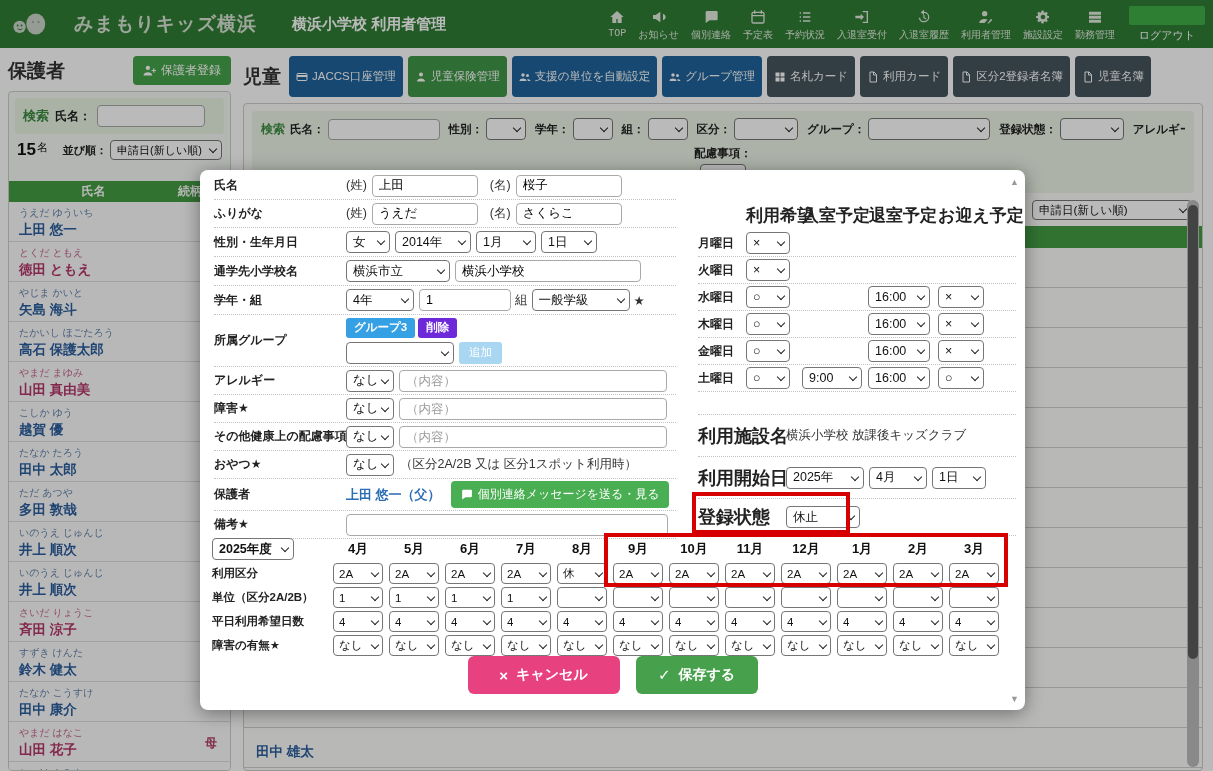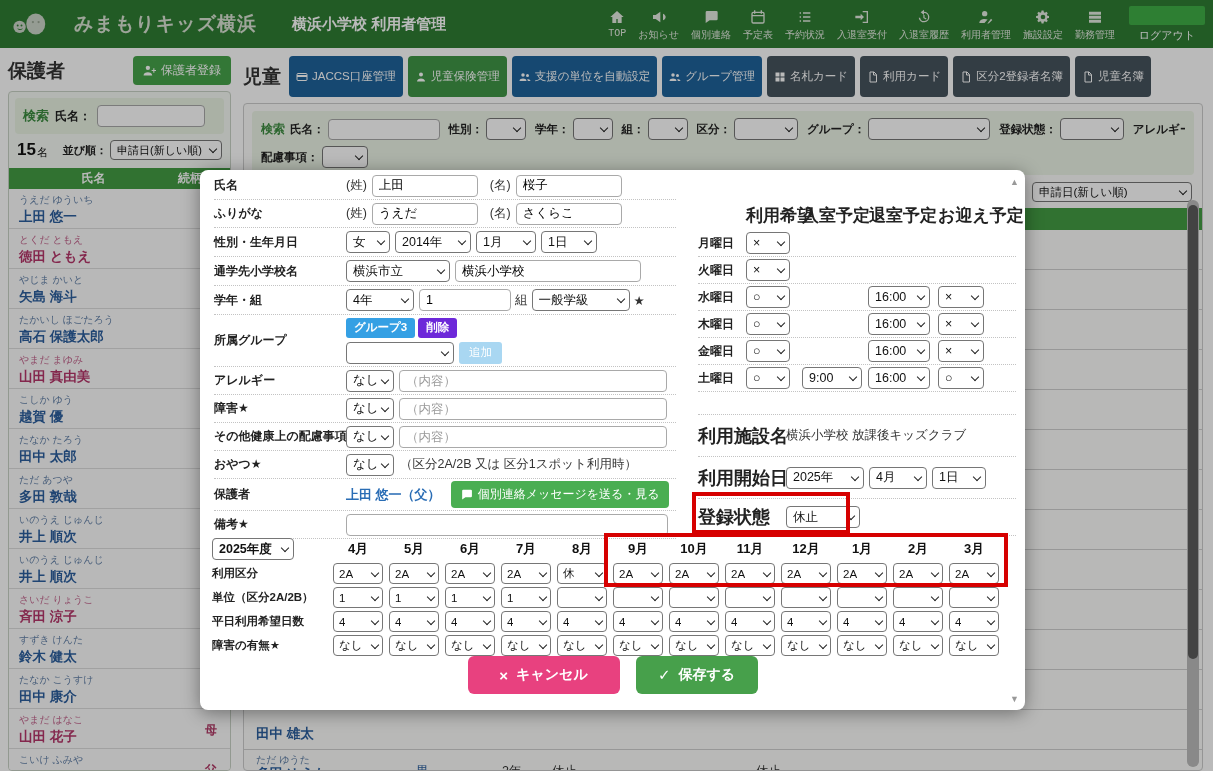--- a/index.html
+++ b/index.html
@@ -25,21 +25,21 @@
   
   .sidebar { width:237px; flex-shrink:0; padding:8px 6px 0 8px; display:flex; flex-direction:column; }
   .side-head { display:flex; align-items:center; justify-content:space-between; }
   .side-title { font-size:19px; font-weight:bold; color:#333; }
   .btn-register { display:inline-flex; align-items:center; gap:5px; background:#47a44b; color:#fff; font-size:12px; padding:6px 10px; border-radius:4px; border:none; cursor:pointer; }
   .btn-register svg { width:13px; height:13px; fill:currentColor; }
   .side-panel { border:1px solid #c9d2c6; background:#f6faf4; border-radius:4px; margin-top:6px; flex:1; display:flex; flex-direction:column; overflow:hidden; }
   .side-search { background:#e9f3e3; margin:6px; padding:7px 8px; border-radius:4px; display:flex; align-items:center; gap:6px; }
   .lbl-green { color:#3c8c40; font-weight:bold; font-size:13px; }
   .lbl { font-weight:bold; font-size:12px; color:#222; white-space:nowrap; }
-  .side-count { display:flex; align-items:flex-end; padding:0 8px 8px; }
+  .side-count { display:flex; align-items:flex-start; padding:0 8px 21px; }
   .count-num { font-size:17px; font-weight:bold; color:#111; }
   .count-unit { font-size:11px; color:#111; margin-left:1px; }
   .side-sort { margin-left:auto; display:flex; align-items:center; gap:3px; }
   .side-sort .lbl { font-size:11px; }
   .list-head { background:#449d44; color:#fff; font-size:12px; font-weight:bold; height:21px; display:flex; align-items:center; position:relative; flex-shrink:0; }
   .lh-name { flex:1; text-align:center; }
   .lh-rel { width:52px; }
   .lh-arrow { position:absolute; right:3px; top:5px; font-size:8px; color:#dcdcdc; }
   .g-list { flex:1; overflow:hidden; background:#fdfdfd; }
   .g-row { height:40px; padding:4px 10px 0; border-bottom:1px solid #ddd; position:relative; cursor:pointer; }
@@ -52,21 +52,21 @@
   
   .main { flex:1; position:relative; padding:8px 10px 0 6px; display:flex; flex-direction:column; overflow:hidden; }
   .main-head { display:flex; align-items:center; gap:5px; }
   .main-title { font-size:19px; font-weight:bold; color:#333; margin-right:3px; }
   .tb-btn { display:inline-flex; align-items:center; gap:4px; color:#fff; font-size:11.5px; padding:13px 7px; border-radius:4px; white-space:nowrap; border:none; cursor:pointer; }
   .tb-blue { background:#1f639b; } .tb-green { background:#3f9646; } .tb-slate { background:#47545e; }
   .tb-btn svg { width:12px; height:12px; fill:currentColor; flex-shrink:0; }
   .main-panel { border:1px solid #ccc; border-radius:4px; background:#fcfdfb; margin-top:6px; flex:1; position:relative; overflow:hidden; }
   .filter-area { background:#ecf4e6; margin:7px 8px 5px; padding:7px 9px; border-radius:4px; }
   .f-row { display:flex; align-items:center; gap:3px; white-space:nowrap; overflow:hidden; }
-  .f-row + .f-row { margin-top:6px; }
+  .f-row + .f-row { margin-top:6px;flex-direction:column; }
   .f-row .lbl { font-size:11.5px; }
   .stats-row { display:flex; align-items:center; padding:2px 10px 6px; font-size:12.5px; color:#222; }
   .stats-detail { margin-left:4px; }
   .main-sort { margin-left:auto; display:flex; align-items:center; gap:4px; }
   .tbl-head { height:22px; background:#449d44; }
   .bg-row { height:40px; border-bottom:1px solid #cfcfcf; position:relative; }
   .bg-kana { position:absolute; left:12px; top:3px; font-size:10px; color:#6381a8; }
   .bg-name { position:absolute; left:12px; top:15px; font-size:13.5px; font-weight:bold; color:#2c5f9e; }
   .bg-cell { position:absolute; top:13px; font-size:12.5px; color:#333; }
   .v-scroll { position:absolute; right:3px; top:96px; bottom:3px; width:12px; background:#bcbcbc; border-radius:6px; }

